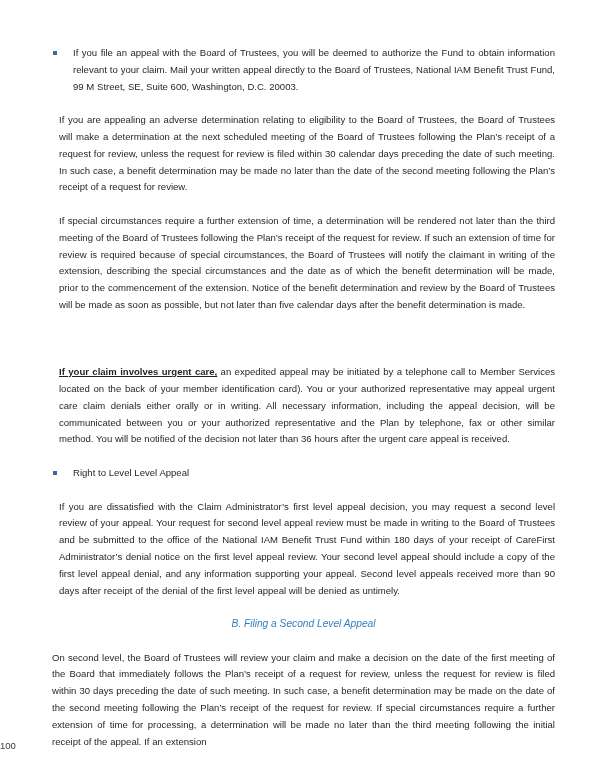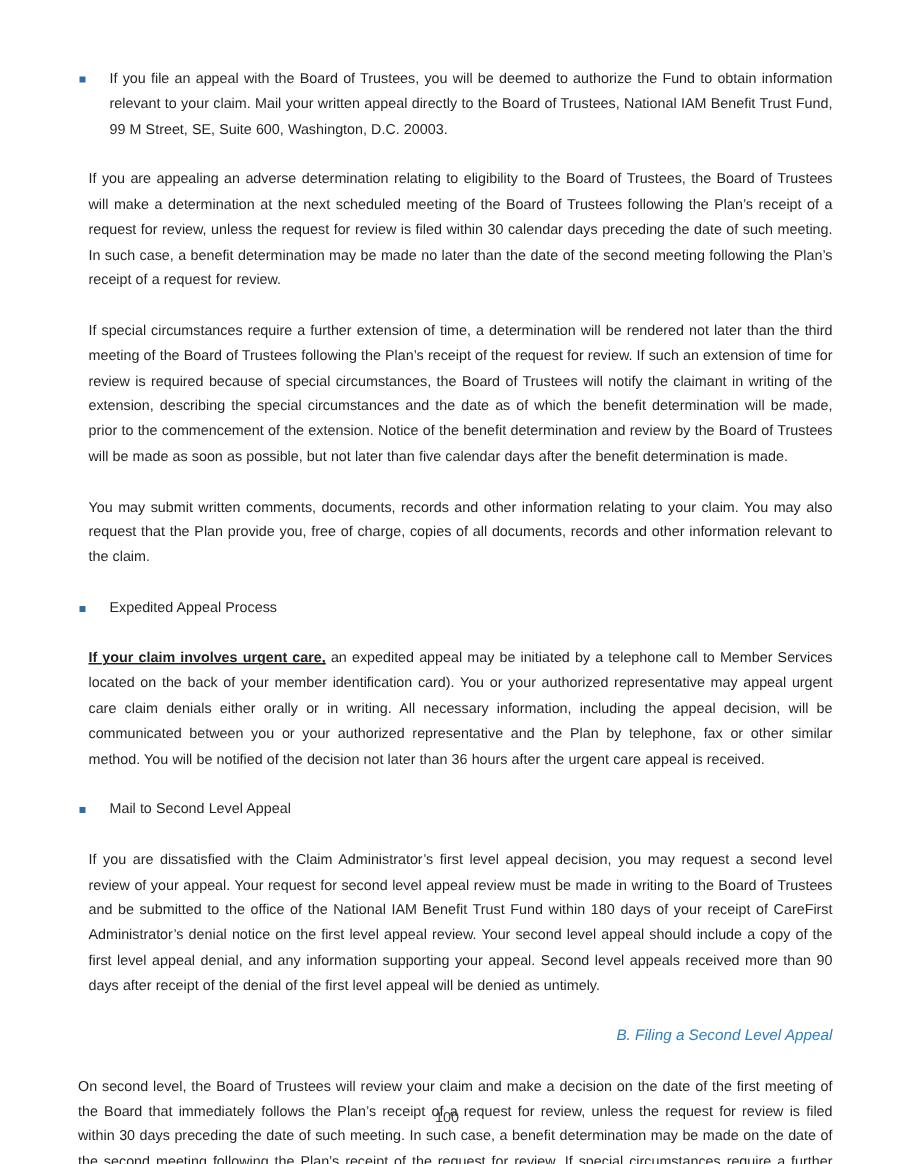--- a/index.html
+++ b/index.html
@@ -63,29 +63,28 @@
     text-decoration: underline;
   }
   
   .section-heading {
     font-size: 10.2px;
     line-height: 16.8px;
     color: #2f7fc1;
     font-style: italic;
     font-weight: normal;
     margin: 0;
-    text-align: right;
+    text-align: center;
   }
   
   .page-number {
     position: absolute;
     left: 0;
     right: 0;
     bottom: 24px;
-    text-align: center;
     font-size: 9.55px;
     line-height: 13px;
     color: #3a3a3a;
   }
 </style>
 </head>
 <body>
 
 <div class="page">
   <div class="content">
@@ -98,38 +97,33 @@
     <div class="gap"></div>
 
     <p class="para indent">If you are appealing an adverse determination relating to eligibility to the Board of Trustees, the Board of Trustees will make a determination at the next scheduled meeting of the Board of Trustees following the Plan’s receipt of a request for review, unless the request for review is filed within 30 calendar days preceding the date of such meeting. In such case, a benefit determination may be made no later than the date of the second meeting following the Plan’s receipt of a request for review.</p>
 
     <div class="gap"></div>
 
     <p class="para indent">If special circumstances require a further extension of time, a determination will be rendered not later than the third meeting of the Board of Trustees following the Plan’s receipt of the request for review. If such an extension of time for review is required because of special circumstances, the Board of Trustees will notify the claimant in writing of the extension, describing the special circumstances and the date as of which the benefit determination will be made, prior to the commencement of the extension. Notice of the benefit determination and review by the Board of Trustees will be made as soon as possible, but not later than five calendar days after the benefit determination is made.</p>
 
     <div class="gap"></div>
 
-    <p class="para indent">You may submit written comments, documents, records and other information relating to your claim. You may also request that the Plan provide you, free of charge, copies of all documents, records and other information relevant to the claim.</p>
 
     <div class="gap"></div>
 
-    <div class="bullet-row">
-      <span class="bullet-marker"></span>
-      <p class="para nojust">Expedited Appeal Process</p>
-    </div>
 
     <div class="gap"></div>
 
     <p class="para indent"><b class="bold">If your claim involves urgent care,</b><span> an expedited appeal may be initiated by a telephone call to Member Services located on the back of your member identification card). You or your authorized representative may appeal urgent care claim denials either orally or in writing. All necessary information, including the appeal decision, will be communicated between you or your authorized representative and the Plan by telephone, fax or other similar method. You will be notified of the decision not later than 36 hours after the urgent care appeal is received.</span></p>
 
     <div class="gap"></div>
 
     <div class="bullet-row">
       <span class="bullet-marker"></span>
-      <p class="para nojust">Mail to Second Level Appeal</p>
+      <p class="para nojust">Right to Level Level Appeal</p>
     </div>
 
     <div class="gap"></div>
 
     <p class="para indent">If you are dissatisfied with the Claim Administrator’s first level appeal decision, you may request a second level review of your appeal. Your request for second level appeal review must be made in writing to the Board of Trustees and be submitted to the office of the National IAM Benefit Trust Fund within 180 days of your receipt of CareFirst Administrator’s denial notice on the first level appeal review. Your second level appeal should include a copy of the first level appeal denial, and any information supporting your appeal. Second level appeals received more than 90 days after receipt of the denial of the first level appeal will be denied as untimely.</p>
 
     <div class="gap"></div>
 
     <h2 class="section-heading">B. Filing a Second Level Appeal</h2>
 

